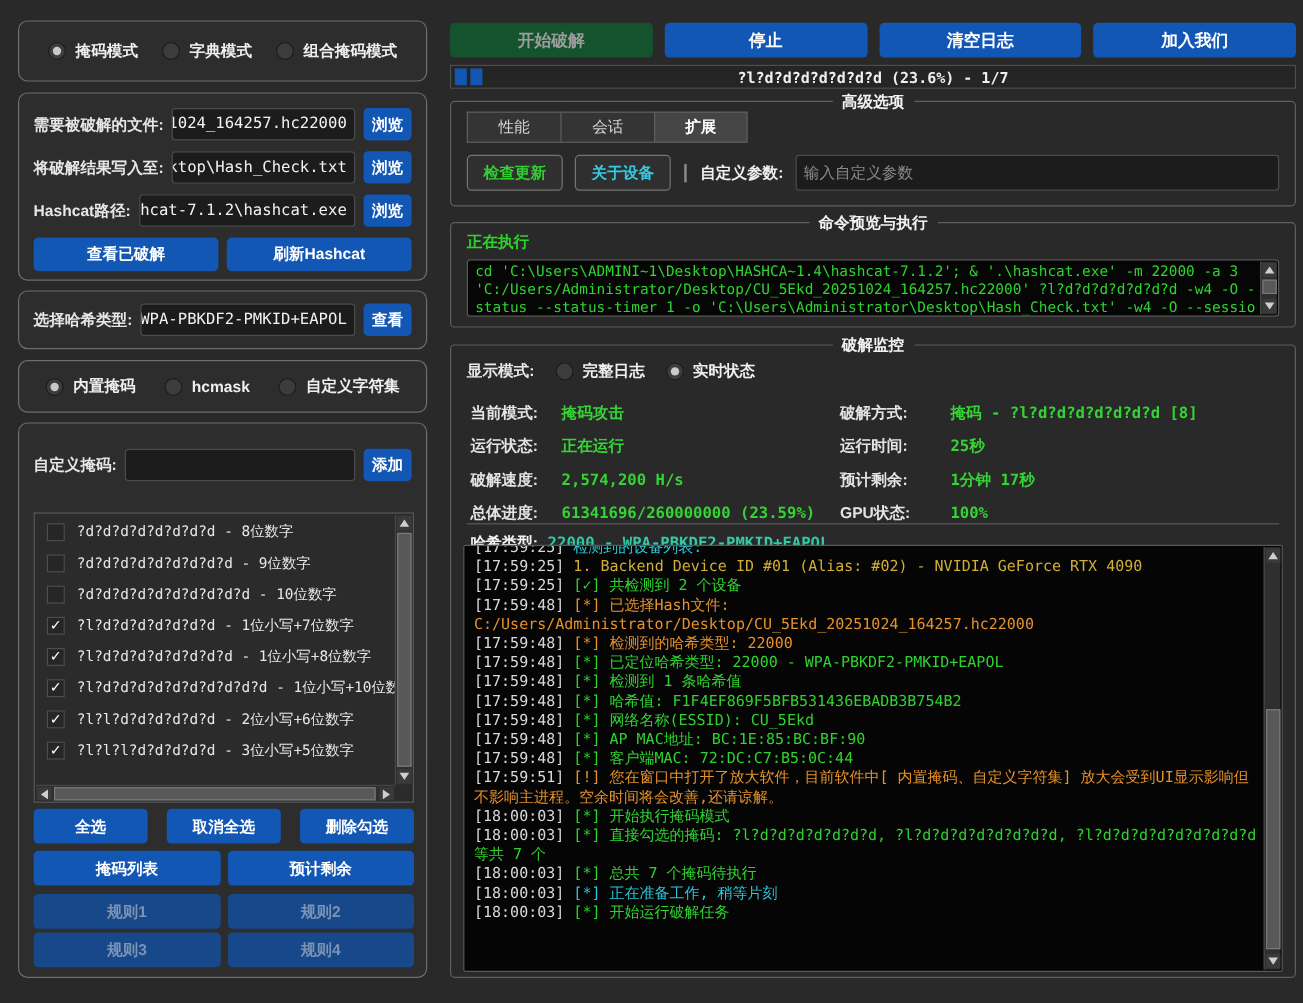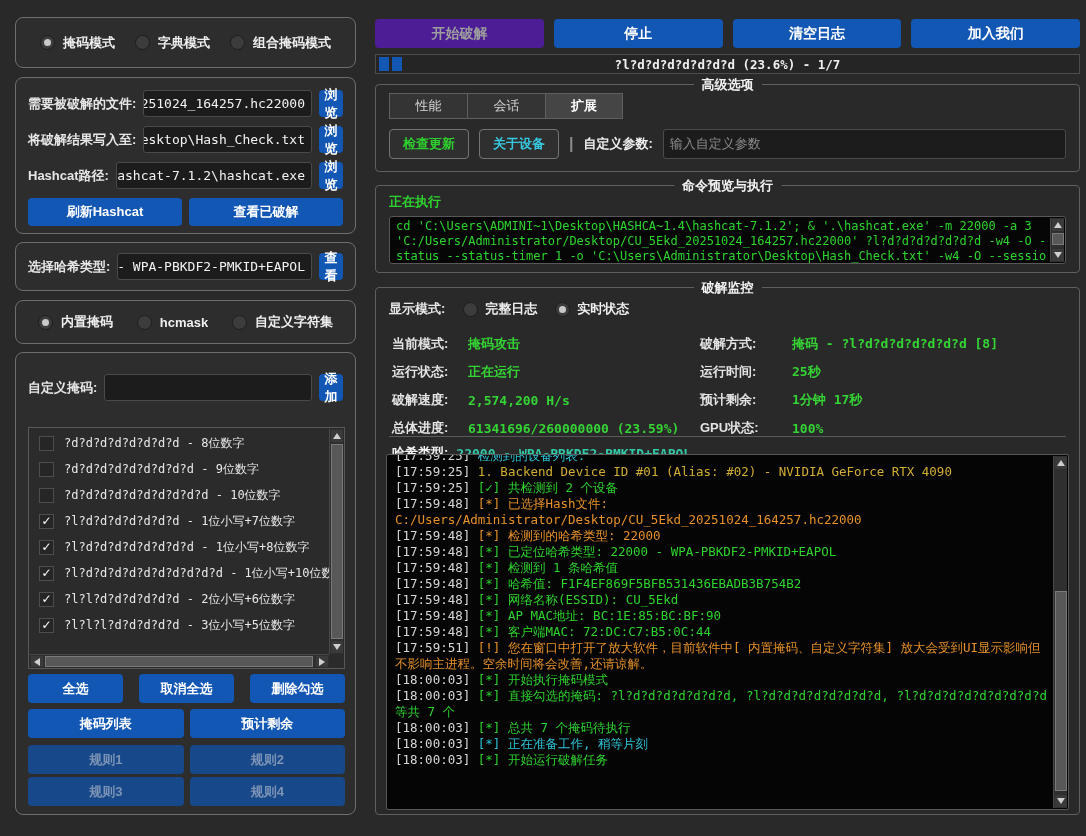--- a/index.html
+++ b/index.html
@@ -10,21 +10,21 @@
     color:#e6e6e6; position:relative; overflow:hidden;
   }
 
   
   .panel { position:absolute; background:#2d2d2d; border:1px solid #6e6e6e; border-radius:8px; }
   .btn {
     background:#1357b5; color:#fff; font-weight:bold; font-size:13px;
     border:none; border-radius:4px; display:flex; align-items:center; justify-content:center;
     cursor:pointer; font-family:inherit;
   }
-  .btn.gray { background:#4c1d95; color:#9e9e9e; }
+  .btn.gray { background:#14532d; color:#9e9e9e; }
   .btn.dimblue { background:#17498a; color:#7d93b5; }
   .inp {
     background:#1c1c1c; border:1px solid #4a4a4a; border-radius:3px; color:#f2f2f2;
     font-family:"DejaVu Sans Mono","DejaVu Sans",monospace; font-size:13px;
     display:flex; align-items:center; padding:0 6px; overflow:hidden; white-space:nowrap;
   }
   .inp.right { justify-content:flex-end; }
   .radio {
     width:15px; height:15px; border-radius:50%; background:#3c3c3c; border:1px solid #1d1d1d;
     display:inline-flex; align-items:center; justify-content:center; flex:none;
@@ -53,21 +53,21 @@
   .hsb .sbtn { position:absolute; top:1px; width:12px; height:11px; background:#3a3a3a; display:flex; align-items:center; justify-content:center; }
   .hsb .lf { left:1px; } .hsb .rt { right:1px; }
   .hthumb { position:absolute; top:1px; height:11px; background:#585858; border:1px solid #7a7a7a; }
 
   
   #p-modes { left:15px; top:17px; width:341px; height:51px; display:flex; align-items:center; padding:0 24px; justify-content:space-between; }
   #p-files { left:15px; top:77px; width:341px; height:157px; padding:12px 12px 0 12px; }
   .frow { display:flex; align-items:center; gap:7px; margin-bottom:9px; height:27px; }
   .flabel { font-size:13px; font-weight:bold; white-space:nowrap; flex:none; }
   .frow .inp { flex:1; height:27px; }
-  .browse { width:24px; height:27px; flex:none; }
+  .browse { width:40px; height:27px; flex:none; }
   .two { display:flex; gap:7px; }
   .two .btn { flex:1; height:28px; }
 
   #p-hash { left:15px; top:242px; width:341px; height:49px; display:flex; align-items:center; gap:7px; padding:16px 12px; }
   #p-src { left:15px; top:300px; width:341px; height:44px; display:flex; align-items:center; padding:0 22px; justify-content:space-between; }
   #p-mask { left:15px; top:352px; width:341px; height:463px; padding:0 12px; }
   .cmrow { display:flex; align-items:center; gap:7px; margin-top:21px; height:27px; }
   .cmrow .inp { flex:1; height:27px; }
 
   #masklist { position:absolute; left:12px; top:74px; width:317px; height:242px; background:#2b2b2b; border:1px solid #585858; overflow:hidden; }
@@ -165,22 +165,22 @@
     <span class="flabel">将破解结果写入至:</span>
     <div class="inp right">\Desktop\Hash_Check.txt</div>
     <button class="btn browse">浏览</button>
   </div>
   <div class="frow">
     <span class="flabel">Hashcat路径:</span>
     <div class="inp right">\hashcat-7.1.2\hashcat.exe</div>
     <button class="btn browse">浏览</button>
   </div>
   <div class="two">
+    <button class="btn">查看已破解</button>
     <button class="btn">刷新Hashcat</button>
-    <button class="btn">查看已破解</button>
   </div>
 </div>
 
 <div class="panel" id="p-hash">
   <span class="flabel">选择哈希类型:</span>
   <div class="inp right" style="flex:1;height:27px;">0 - WPA-PBKDF2-PMKID+EAPOL</div>
   <button class="btn browse">查看</button>
 </div>
 
 <div class="panel" id="p-src">

